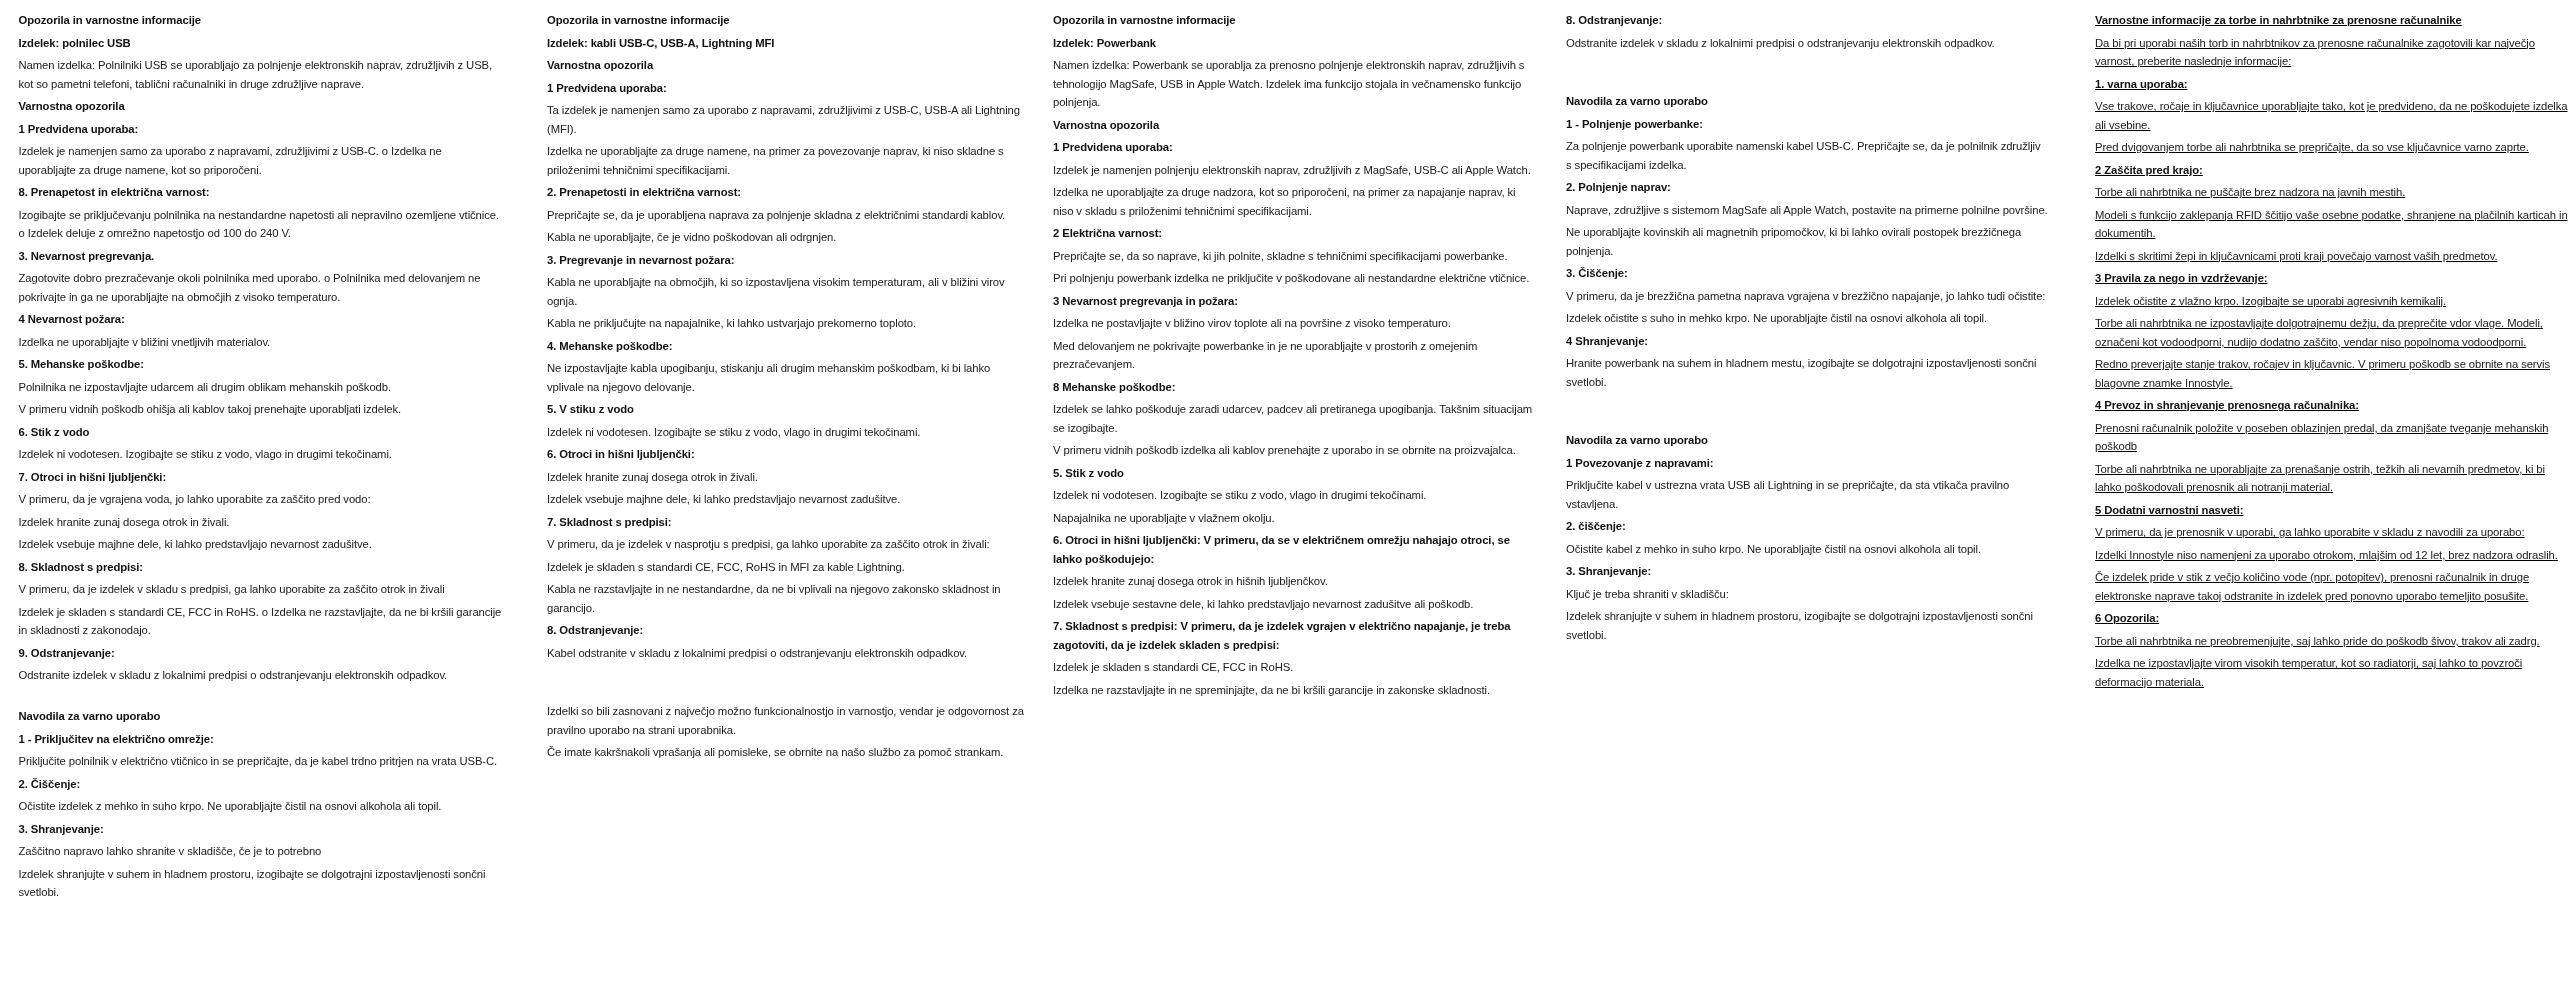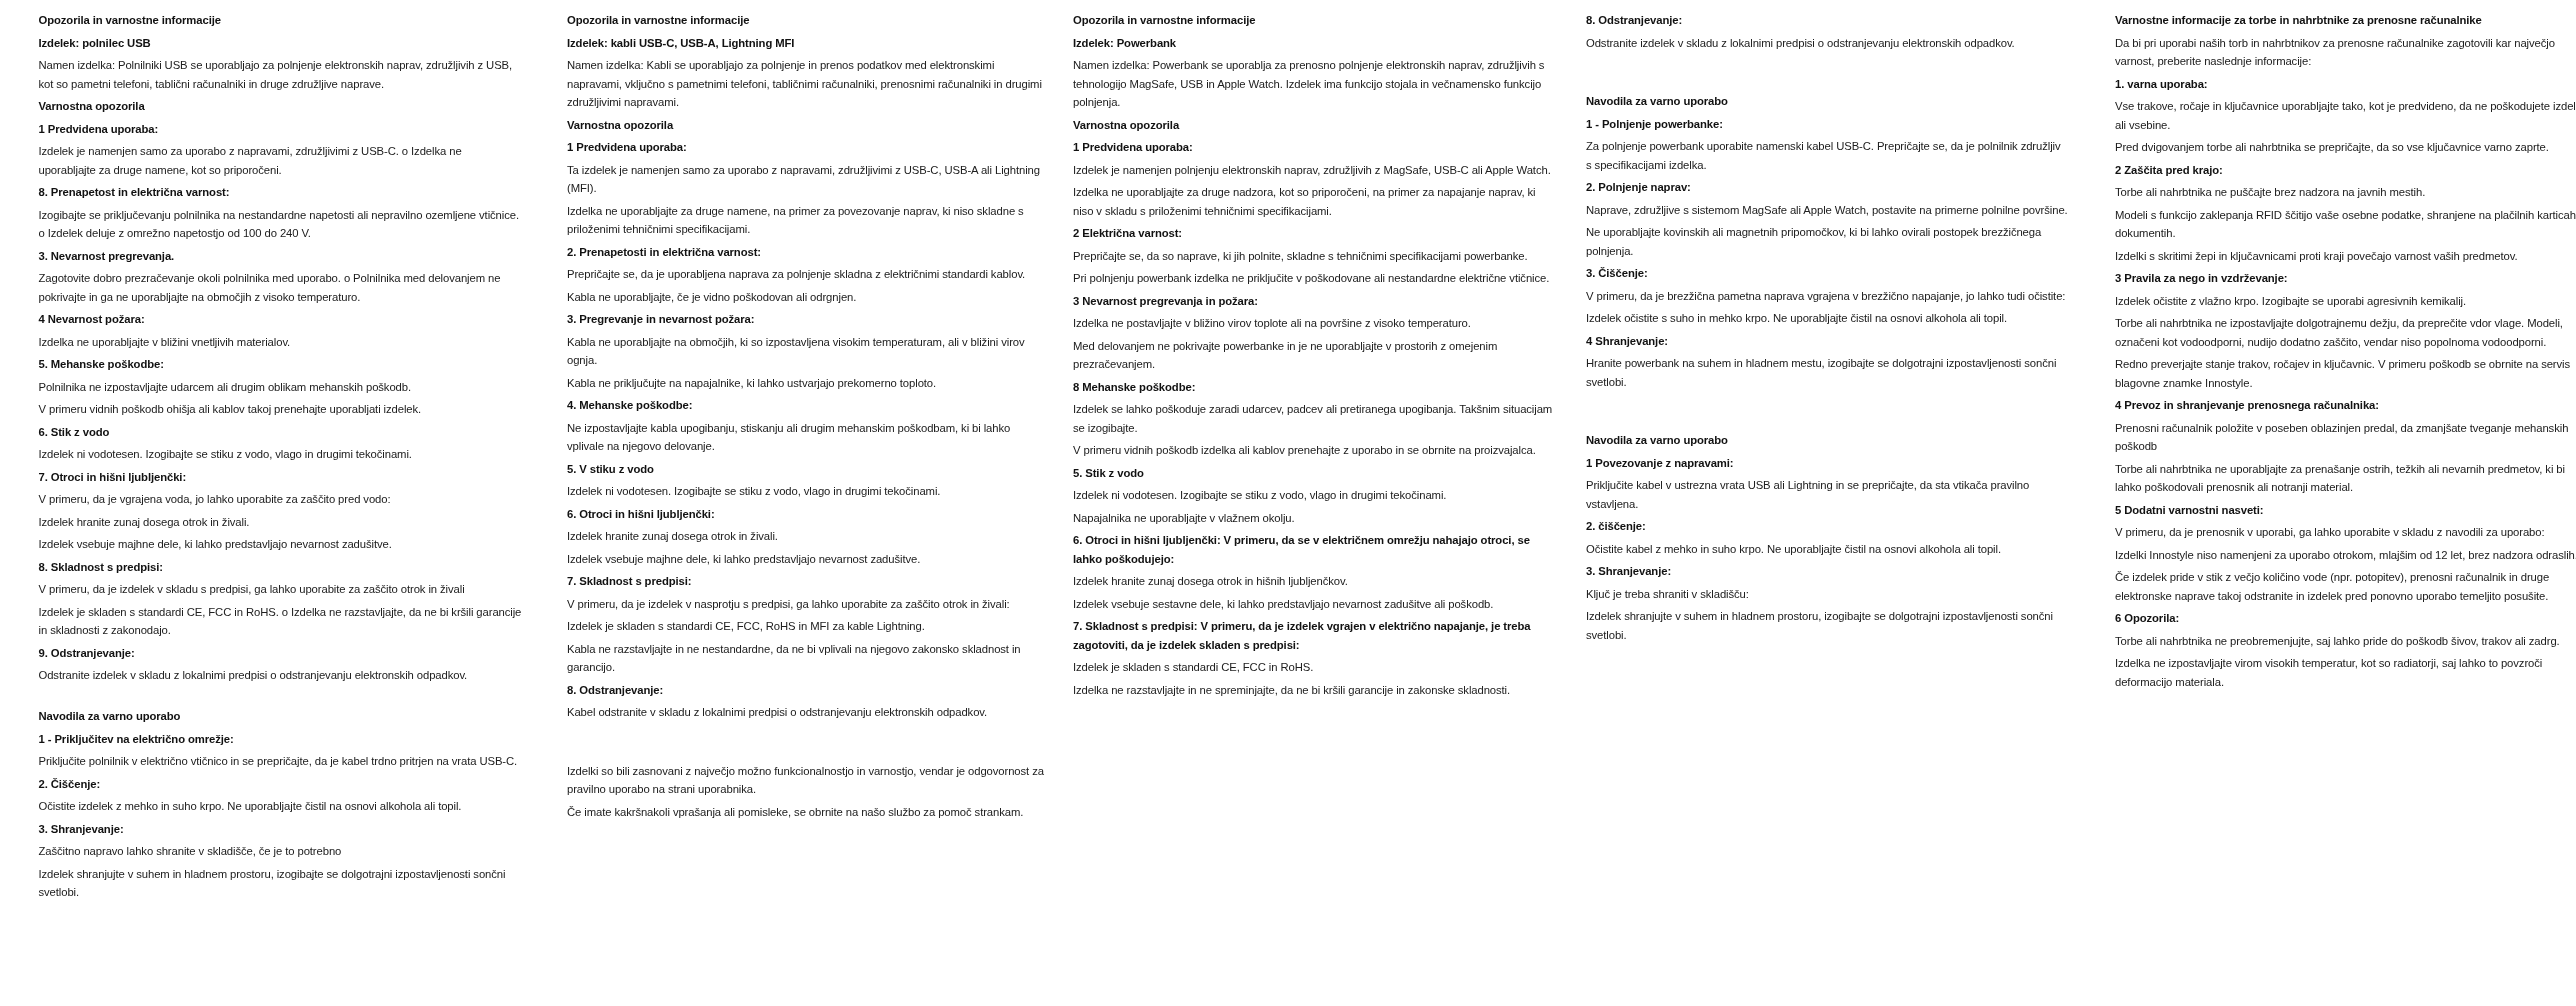--- a/index.html
+++ b/index.html
@@ -5,26 +5,26 @@
   html, body { margin: 0; padding: 0; }
   body {
     width: 2576px;
     height: 1006px;
     background: #ffffff;
     position: relative;
     overflow: hidden;
     font-family: "Liberation Sans", "DejaVu Sans", sans-serif;
   }
   #columns { position: absolute; inset: 0; }
-  .column { position: absolute; top: 11.3px; width: 483px; margin-left: 20px; }
+  .column { position: absolute; top: 11.3px; width: 483px; }
   .col1 { left: 18.5px; }
   .col2 { left: 547px; }
   .col3 { left: 1053px; }
   .col4 { left: 1566px; }
-  .col5 { left: 2095px; width: 475px; }
+  .col5 { left: 2095px; width: 475px; text-decoration: underline; }
   .block {
     margin: 0 0 4px 0;
     font-size: 11.3px;
     line-height: 18.5px;
     letter-spacing: -0.1px;
     color: #202020;
   }
   .heading { font-weight: 700; color: #121212; }
   .gap-blank { margin-top: 22.5px; }
   .gap-large { margin-top: 40px; }
@@ -65,21 +65,20 @@
       <p class="block para">Priključite polnilnik v električno vtičnico in se prepričajte, da je kabel trdno pritrjen na vrata USB-C.</p>
       <p class="block heading">2. Čiščenje:</p>
       <p class="block para">Očistite izdelek z mehko in suho krpo. Ne uporabljajte čistil na osnovi alkohola ali topil.</p>
       <p class="block heading">3. Shranjevanje:</p>
       <p class="block para">Zaščitno napravo lahko shranite v skladišče, če je to potrebno</p>
       <p class="block para">Izdelek shranjujte v suhem in hladnem prostoru, izogibajte se dolgotrajni izpostavljenosti sončni svetlobi.</p>
     </div>
     <div class="column col2">
       <p class="block heading">Opozorila in varnostne informacije</p>
       <p class="block heading">Izdelek: kabli USB-C, USB-A, Lightning MFI</p>
-      <p class="block para">Namen izdelka: Kabli se uporabljajo za polnjenje in prenos podatkov med elektronskimi napravami, vključno s pametnimi telefoni, tabličnimi računalniki, prenosnimi računalniki in drugimi združljivimi napravami.</p>
       <p class="block heading">Varnostna opozorila</p>
       <p class="block heading">1 Predvidena uporaba:</p>
       <p class="block para">Ta izdelek je namenjen samo za uporabo z napravami, združljivimi z USB-C, USB-A ali Lightning (MFI).</p>
       <p class="block para">Izdelka ne uporabljajte za druge namene, na primer za povezovanje naprav, ki niso skladne s priloženimi tehničnimi specifikacijami.</p>
       <p class="block heading">2. Prenapetosti in električna varnost:</p>
       <p class="block para">Prepričajte se, da je uporabljena naprava za polnjenje skladna z električnimi standardi kablov.</p>
       <p class="block para">Kabla ne uporabljajte, če je vidno poškodovan ali odrgnjen.</p>
       <p class="block heading">3. Pregrevanje in nevarnost požara:</p>
       <p class="block para">Kabla ne uporabljajte na območjih, ki so izpostavljena visokim temperaturam, ali v bližini virov ognja.</p>
       <p class="block para">Kabla ne priključujte na napajalnike, ki lahko ustvarjajo prekomerno toploto.</p>

